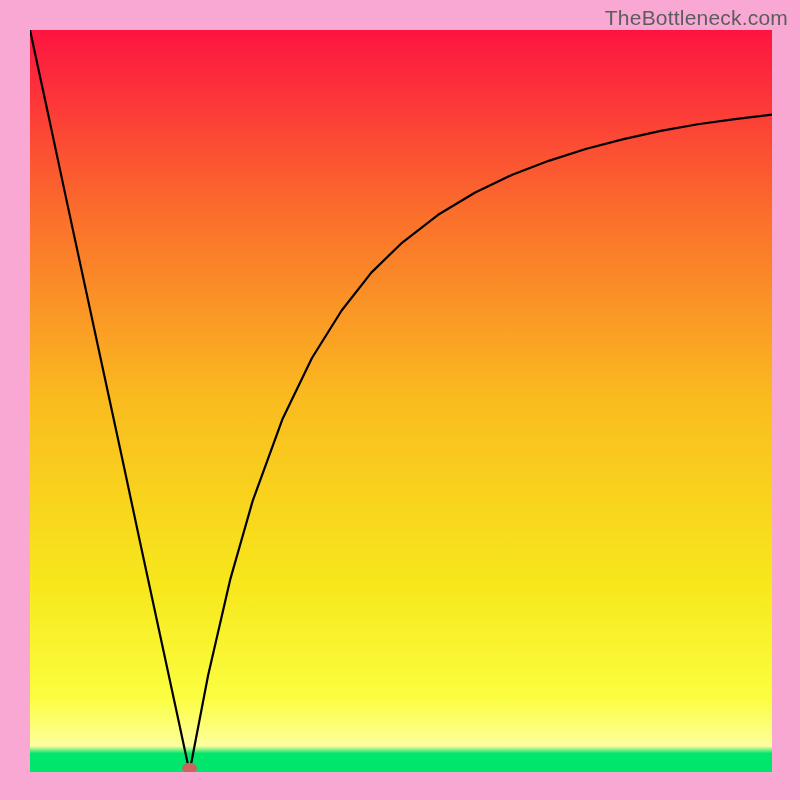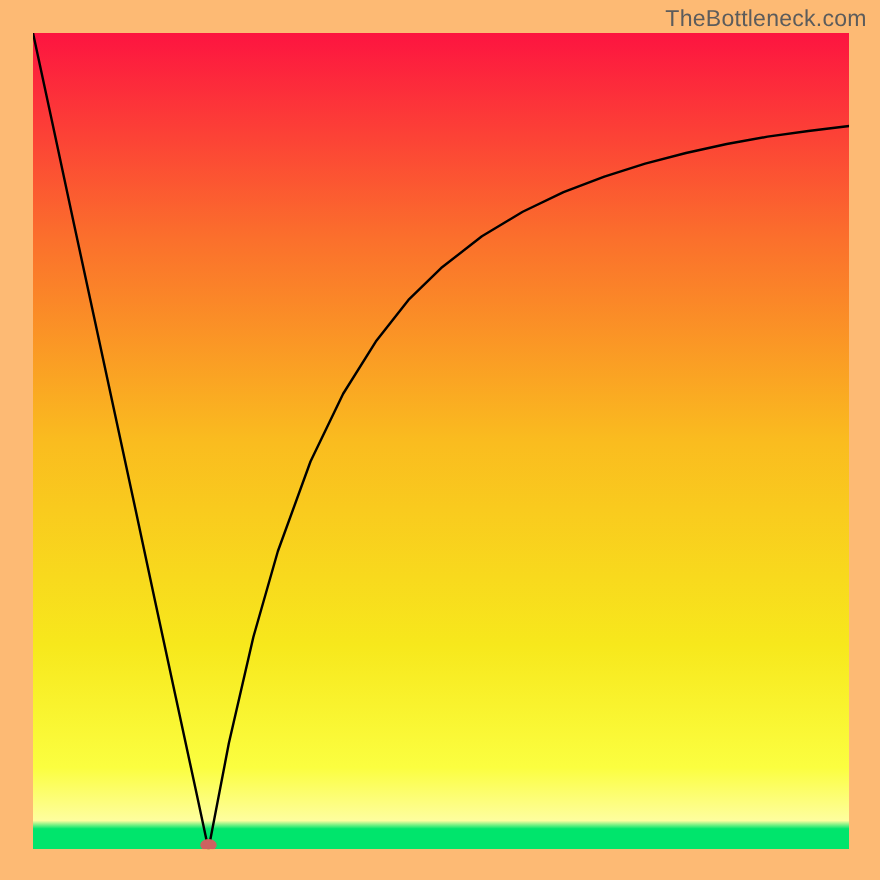--- a/index.html
+++ b/index.html
@@ -8,21 +8,21 @@
     width: 800px;
     height: 800px;
     overflow: hidden;
     background: #000;
     font-family: Arial, Helvetica, sans-serif;
   }
   .frame {
     position: relative;
     width: 800px;
     height: 800px;
-    background: #fdba74;
+    background: #f9a8d4;
   }
   .watermark {
     position: absolute;
     top: 6px;
     right: 12px;
     color: #5c5c5c;
     font-size: 21px;
     font-weight: 500;
     letter-spacing: 0.2px;
     z-index: 5;

